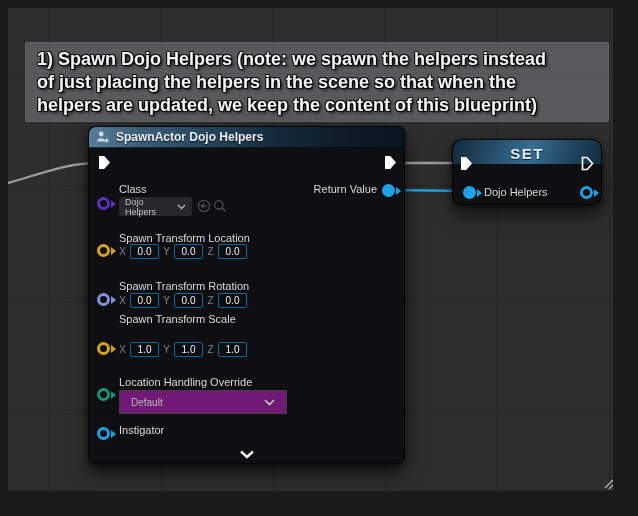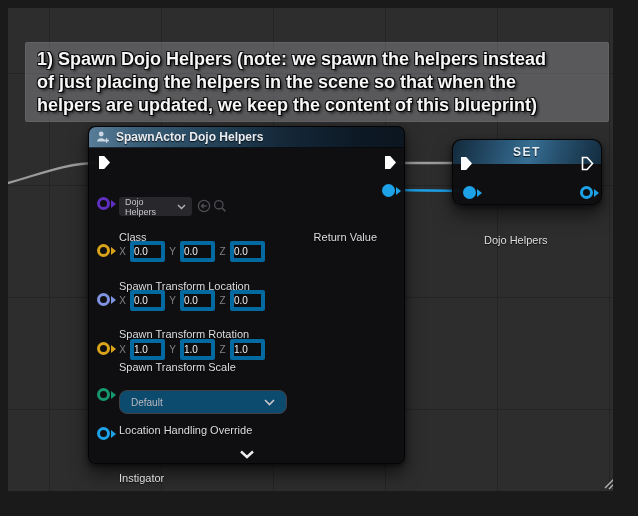--- a/index.html
+++ b/index.html
@@ -26,50 +26,50 @@
   .node{position:absolute;z-index:2;background:rgba(14,14,17,0.97);border:1px solid rgba(0,0,0,.7);
         box-shadow:0 10px 18px rgba(0,0,0,.55),0 2px 5px rgba(0,0,0,.5);box-sizing:border-box;}
   .spawn{left:80px;top:118px;width:317px;height:338px;border-radius:7px;}
   .node-header{position:absolute;left:0;top:0;right:0;height:20px;border-radius:7px 7px 0 0;
         background:linear-gradient(to right,#587d98 0%,#3c607a 15%,#27485f 35%,#15293a 60%,#0d1925 85%,#0b1620 100%);
         border-bottom:1px solid rgba(0,0,0,.6);}
   .node-title{position:absolute;left:27px;top:0;line-height:20px;font-size:12px;font-weight:bold;
         color:#e9edf1;text-shadow:0 1px 1px rgba(0,0,0,.8);white-space:nowrap;}
   .hdr-icon{position:absolute;left:7px;top:3px;}
 
-  .lbl{position:absolute;font-size:11px;color:#dddddd;text-shadow:0 1px 1px rgba(0,0,0,.7);white-space:nowrap;margin-top:48px;}
+  .lbl{position:absolute;font-size:11px;color:#dddddd;text-shadow:0 1px 1px rgba(0,0,0,.7);white-space:nowrap;}
   .exec{position:absolute;}
   .exec .fillp{fill:#ffffff;}
   .exec .holp{fill:none;stroke:#ffffff;stroke-width:1.6;}
 
   .pin{position:absolute;display:flex;align-items:center;}
   .pc{width:7px;height:7px;border:3px solid #888;border-radius:50%;background:transparent;display:inline-block;}
   .pc.filled{width:13px;height:13px;border:none;background:#888;}
   .pa{width:0;height:0;border:4px solid transparent;border-left:5px solid #888;border-right:none;margin-left:1px;display:inline-block;}
 
   .vec-row{position:absolute;display:flex;align-items:center;gap:4px;height:15px;}
   .ax{font-size:10px;color:#828284;width:7px;text-align:center;}
-  .nbox{width:27px;height:13px;border:4px solid #0369a1;border-radius:2px;background:#0d0d10;
-        color:#f2f2f2;font-size:10px;line-height:13px;}
+  .nbox{width:27px;height:13px;border:1px solid #0369a1;border-radius:2px;background:#0d0d10;
+        color:#f2f2f2;font-size:10px;line-height:13px;text-align:center;}
 
   .dd{position:absolute;display:flex;align-items:center;justify-content:space-between;
       box-sizing:border-box;cursor:default;}
   .dd-class{left:30px;top:70px;width:73px;height:19px;background:#28282c;border-radius:3px;
       padding:0 6px;font-size:9px;color:#c6c6c8;}
-  .dd-collision{left:30px;top:263px;width:168px;height:24px;background:#0c4a6e;border:1px solid #3f3f45;
-      border-radius:8px;padding:0 11px;font-size:10px;color:#bababd;}
+  .dd-collision{left:30px;top:263px;width:168px;height:24px;background:#701a75;border:1px solid #3f3f45;
+      border-radius:0;padding:0 11px;font-size:10px;color:#bababd;}
   .dim-icon{position:absolute;}
 
   .expand{position:absolute;left:0;right:0;bottom:4px;display:flex;justify-content:center;}
 
   .setnode{left:444px;top:131px;width:150px;height:66px;border-radius:9px;}
   .set-header{position:absolute;left:0;top:0;right:0;height:24px;border-radius:9px 9px 0 0;
       background:linear-gradient(105deg,#13293a 0%,#27516f 30%,#366e92 52%,#27516f 70%,#132c3f 100%);
       display:flex;justify-content:center;}
-  .set-title{font-size:12px;font-weight:bold;letter-spacing:1.5px;color:#e3edf4;margin-top:5px;
+  .set-title{font-size:15px;font-weight:bold;letter-spacing:1.5px;color:#e3edf4;margin-top:5px;
       text-shadow:0 1px 1px rgba(0,0,0,.8);}
 
   .grip{position:absolute;left:594px;top:466px;}
 </style>
 </head>
 <body>
 
 <div class="stage">
   <div class="panel">
 

